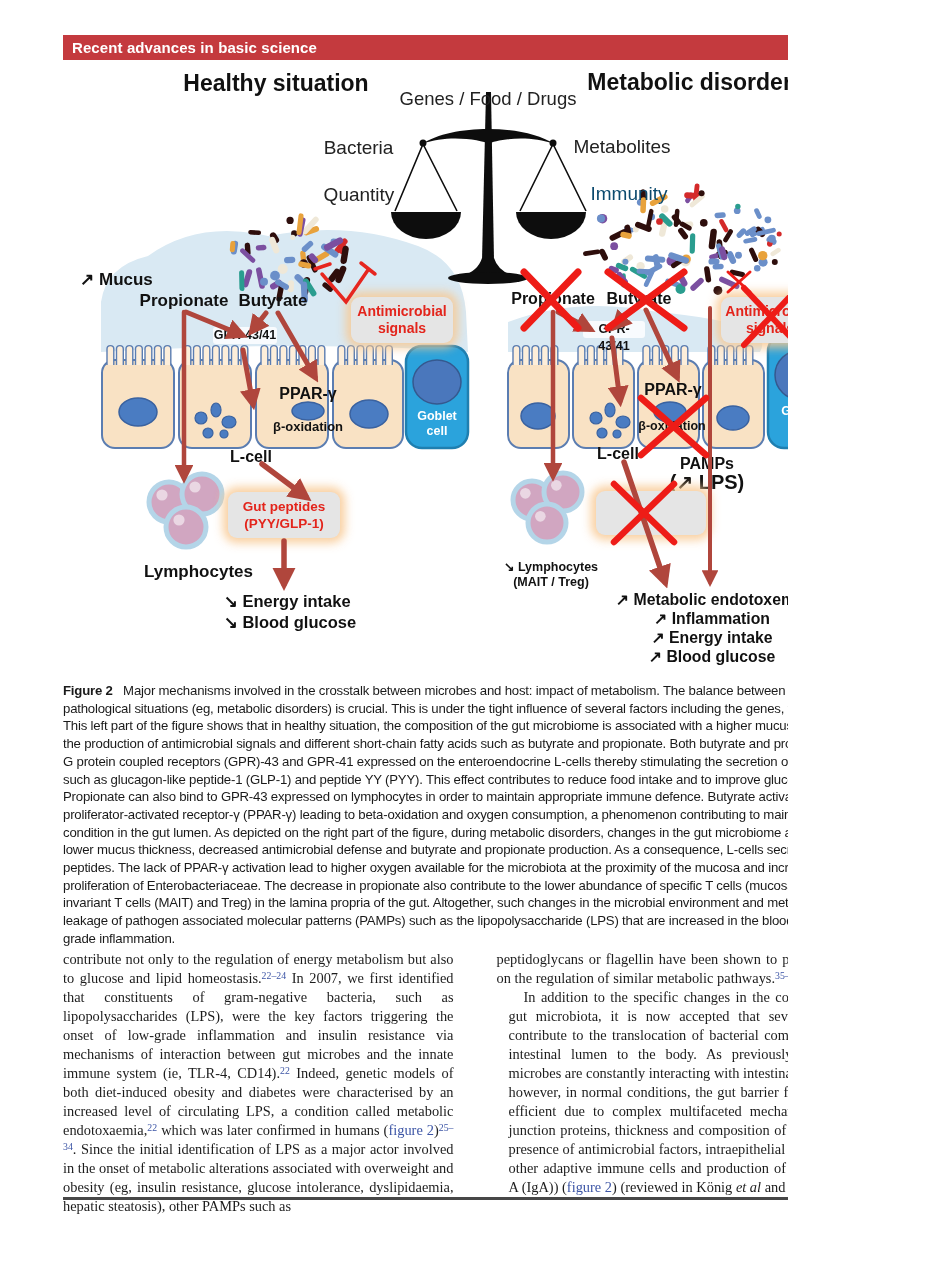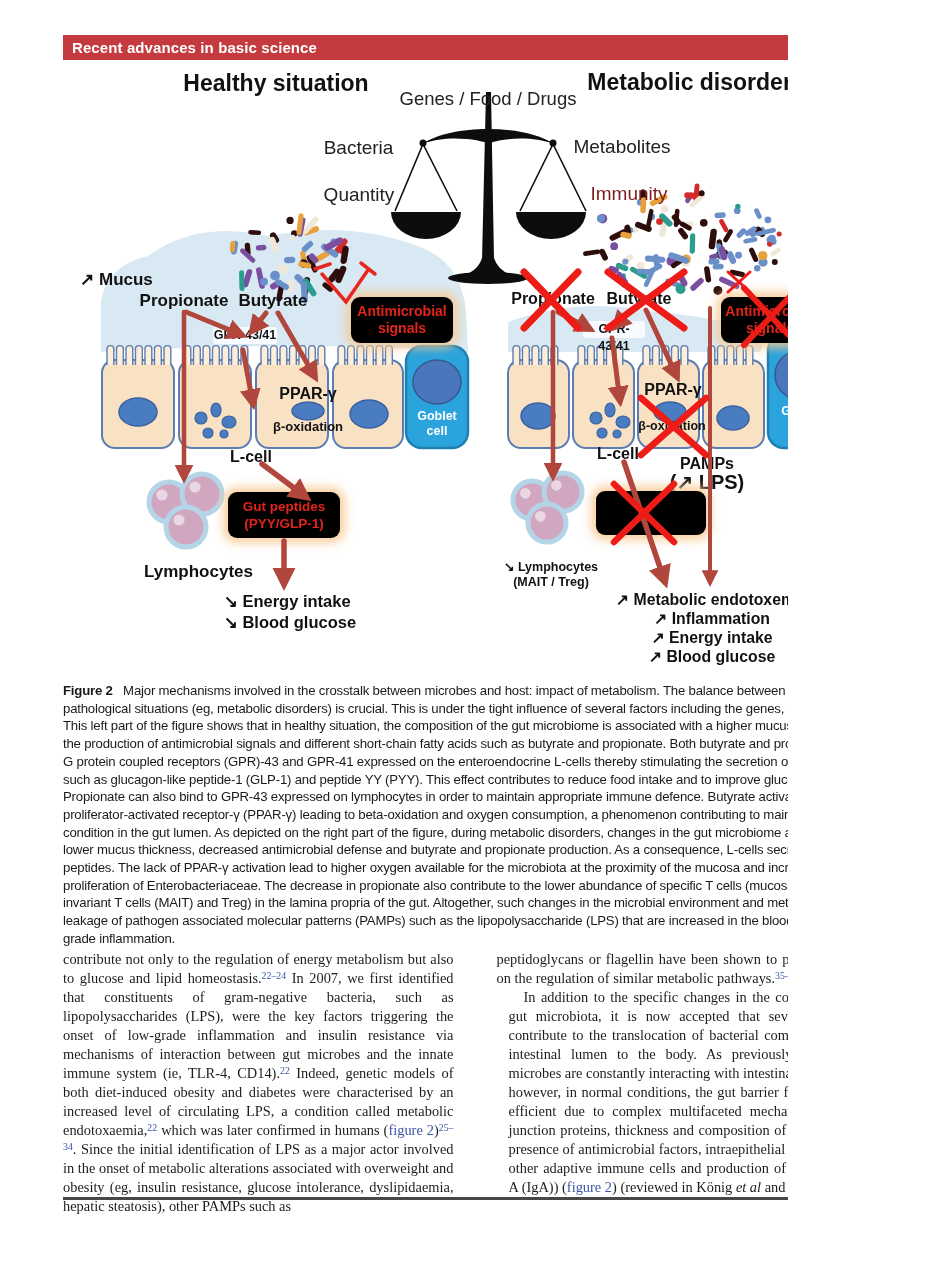--- a/index.html
+++ b/index.html
@@ -5,21 +5,21 @@
   html,body{margin:0;padding:0;background:#fff;}
   #page{position:relative;width:788px;height:1267px;background:#ffffff;overflow:hidden;font-family:"Liberation Sans",sans-serif;}
   #topbar{position:absolute;left:63px;top:35px;width:824px;height:25px;background:#c43a3e;color:#fff;
     font-weight:bold;font-size:15px;line-height:25px;padding-left:9px;box-sizing:border-box;letter-spacing:.1px;}
   #fig{position:absolute;left:16px;top:60px;width:950px;height:618px;}
   #fig svg{position:absolute;left:0;top:0;}
   #overlay{pointer-events:none;}
   .lbl{position:absolute;font-family:"Liberation Sans",sans-serif;font-weight:bold;color:#111;
     text-align:center;line-height:1.12;white-space:normal;}
   .nw{white-space:nowrap;}
-  .obox{position:absolute;background:#000000;border-radius:9px;box-shadow:0 0 10px 5px rgba(248,200,145,.85);
+  .obox{position:absolute;background:#e5e5e5;border-radius:9px;box-shadow:0 0 10px 5px rgba(248,200,145,.85);
     color:#e3241b;font-weight:bold;text-align:center;display:flex;flex-direction:column;justify-content:center;
     font-family:"Liberation Sans",sans-serif;}
   .wbox{position:absolute;background:rgba(250,252,254,.93);border-radius:3px;font-weight:bold;text-align:center;
     color:#111;font-family:"Liberation Sans",sans-serif;}
   #caption{position:absolute;left:63px;top:682px;width:826px;font-family:"Liberation Sans",sans-serif;
     font-size:13.2px;line-height:17.7px;color:#1a1a1a;letter-spacing:-0.2px;text-align:left;}
   #caption b{letter-spacing:-0.2px;}
   #columns{position:absolute;left:63px;top:950px;width:824px;display:flex;gap:43px;
     font-family:"Liberation Serif",serif;font-size:14.4px;line-height:19px;color:#1c1c1c;}
   .col{width:398px;text-align:justify;}
@@ -289,21 +289,21 @@
         <circle cx="524.35" cy="456.35" r="5.32" fill="#ffffff" opacity="0.55"></circle>
       </svg>
 
     <div class="lbl" style="left:140px;top:11px;width:240px;font-size:23px;">Healthy situation</div>
     <div class="lbl" style="left:562px;top:10px;width:236px;font-size:23px;">Metabolic disorders</div>
     <div class="lbl" style="left:372px;top:29px;width:200px;font-size:18.5px;font-weight:500;color:#222;">Genes / Food / Drugs</div>
 
     <div class="lbl" style="left:295px;top:77px;width:95px;font-size:19px;font-weight:500;color:#222;">Bacteria</div>
     <div class="lbl" style="left:297px;top:124px;width:92px;font-size:19px;font-weight:500;color:#222;">Quantity</div>
     <div class="lbl" style="left:550px;top:76px;width:112px;font-size:19px;font-weight:500;color:#222;">Metabolites</div>
-    <div class="lbl" style="left:563px;top:123px;width:100px;font-size:19px;font-weight:500;color:#7f1d1d;">Immunity</div>
+    <div class="lbl" style="left:563px;top:123px;width:100px;font-size:19px;font-weight:500;color:#0c4a6e;">Immunity</div>
 
     <div class="lbl nw" style="left:64px;top:210px;font-size:17px;">↗ Mucus</div>
     <div class="lbl nw" style="left:812px;top:211px;font-size:17px;">↘ Mucus</div>
 
     <div class="lbl" style="left:116px;top:231px;width:104px;font-size:17px;">Propionate</div>
     <div class="lbl" style="left:213px;top:231px;width:88px;font-size:17px;">Butyrate</div>
     <div class="wbox" style="left:197px;top:267px;width:64px;height:17px;font-size:12.5px;line-height:17px;">GPR-43/41</div>
     <div class="obox" style="left:335px;top:237px;width:102px;height:46px;font-size:14px;line-height:17px;">Antimicrobial signals</div>
     <div class="lbl" style="left:254px;top:325px;width:76px;font-size:16px;">PPAR-γ</div>
     <div class="lbl" style="left:250px;top:360px;width:84px;font-size:13px;">β-oxidation</div>

